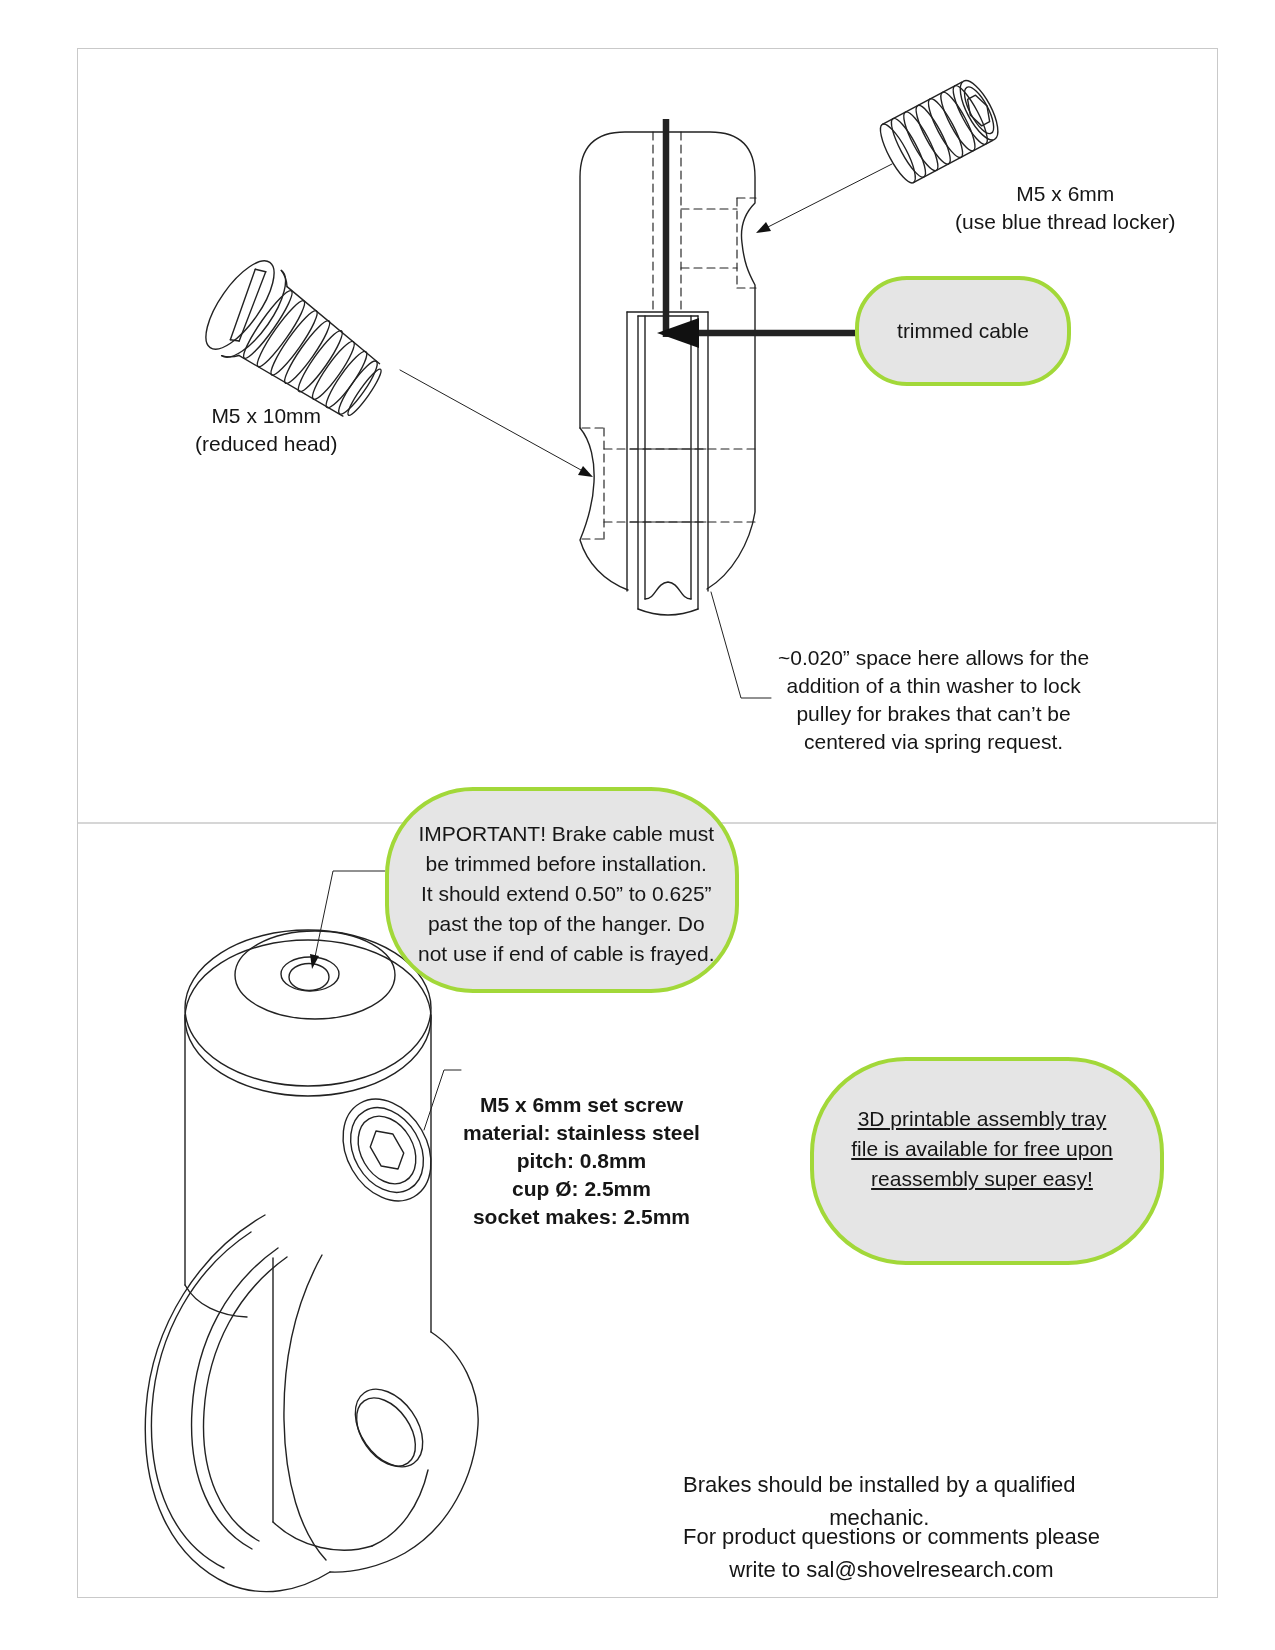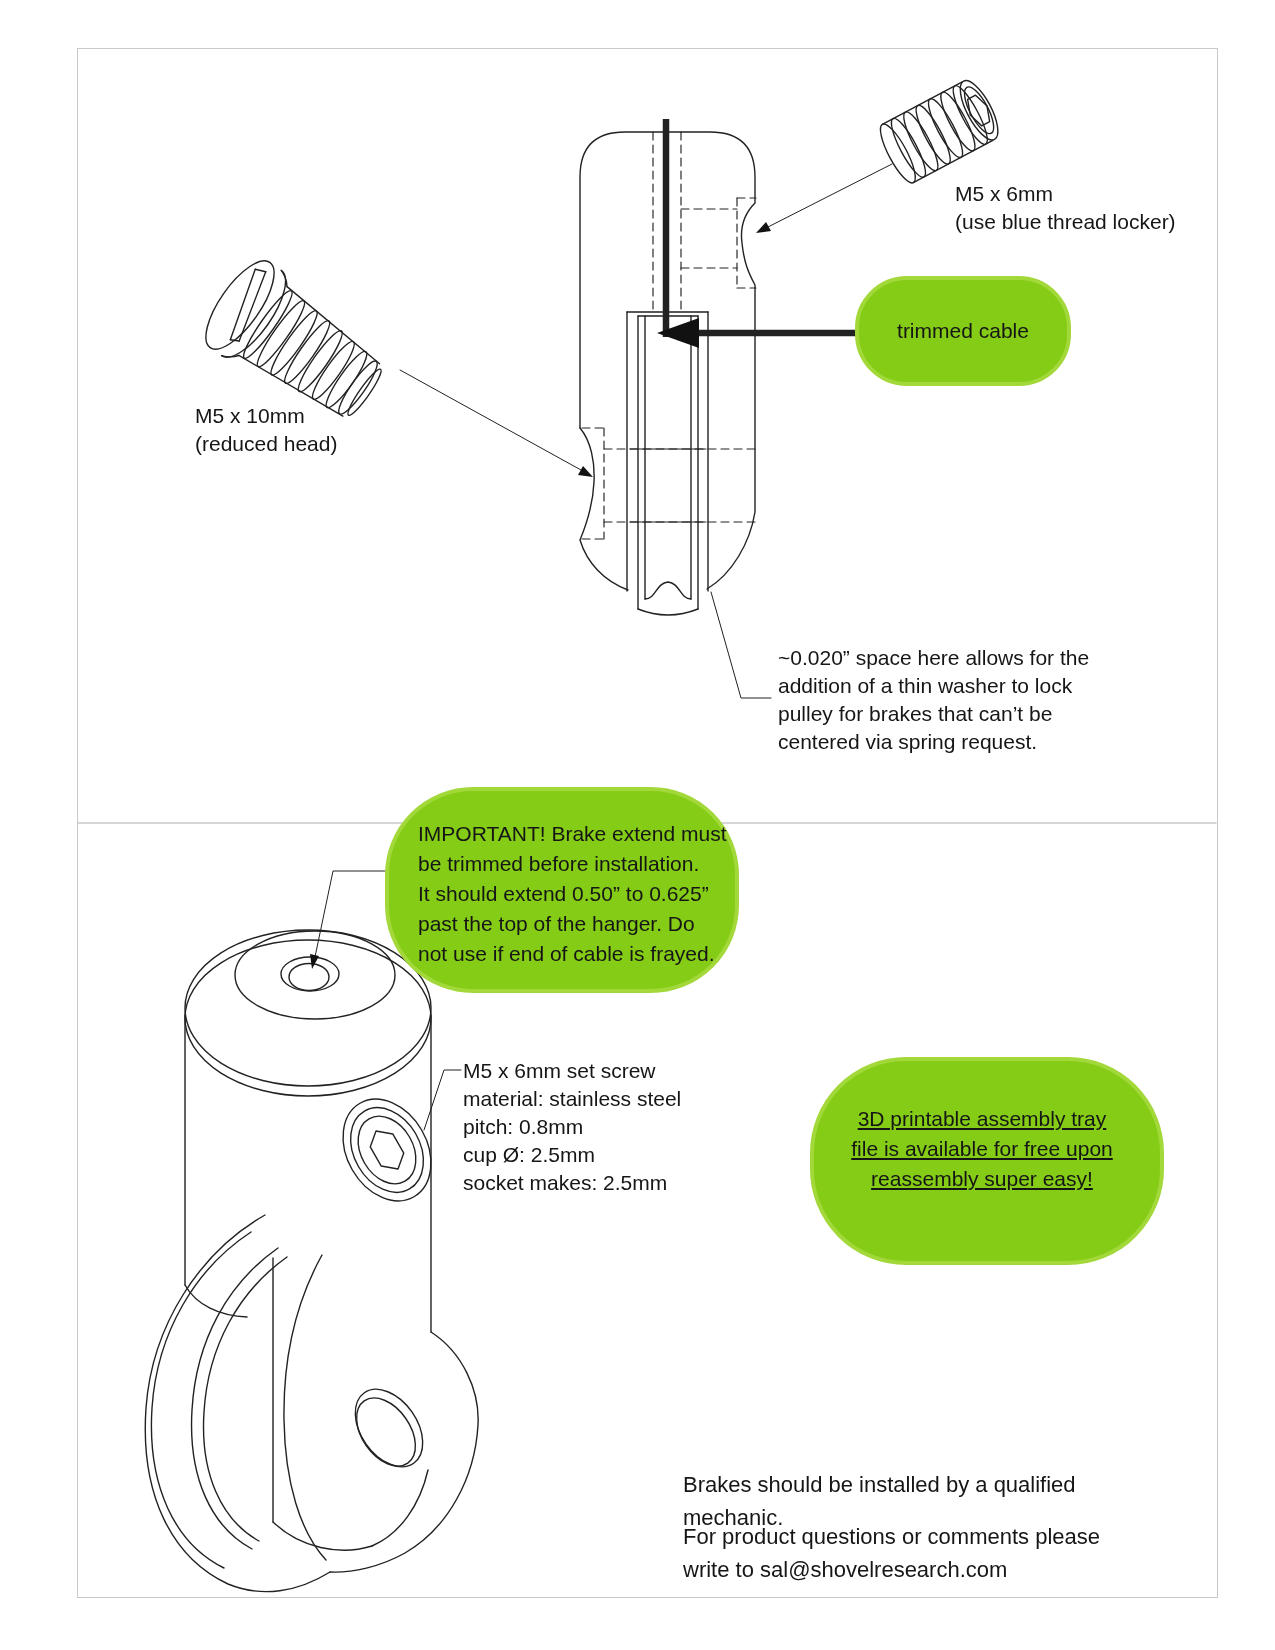--- a/index.html
+++ b/index.html
@@ -8,23 +8,23 @@
   .frame{position:absolute;left:77px;top:48px;width:1139px;height:1548px;
          border:1.5px solid #c9c9c9;z-index:0;}
   svg.art{position:absolute;left:0;top:0;z-index:1;}
   svg.art path,svg.art ellipse,svg.art line{fill:none;stroke:#222;stroke-width:1.4px;
          stroke-linecap:round;stroke-linejoin:round;}
   svg.art .dash{stroke-dasharray:8 5;stroke-width:1.15px;}
   svg.art .thick{stroke-width:6.5px;stroke-linecap:butt;}
   svg.art .thin{stroke-width:1px;}
   svg.art .fillink{fill:#111;stroke:none;}
   svg.art .gray{stroke:#c9c9c9;stroke-width:1.5px;}
-  .bubble{position:absolute;background:#84cc16;border:4.5px solid #a2d839;z-index:3;
+  .bubble{position:absolute;background:#e5e5e5;border:4.5px solid #a2d839;z-index:3;
           display:flex;align-items:center;justify-content:center;}
-  .tblock{position:absolute;z-index:4;font-size:21px;line-height:28px;white-space:nowrap;}
+  .tblock{position:absolute;z-index:4;font-size:21px;line-height:28px;white-space:nowrap;text-align:center;}
   .lh30{line-height:30px;}
   .para{font-size:22px;line-height:33px;}
   .center{text-align:center;}
   .pill-label{font-size:21px;}
 </style>
 </head>
 <body>
 
 <div class="page">
 
@@ -186,28 +186,28 @@
   </div>
 
   <div class="tblock" style="left:778px;top:644px;">
     <div>~0.020” space here allows for the</div>
     <div>addition of a thin washer to lock</div>
     <div>pulley for brakes that can’t be</div>
     <div>centered via spring request.</div>
   </div>
 
   <div class="tblock lh30" style="left:418px;top:819px;">
-    <div>IMPORTANT! Brake extend must</div>
+    <div>IMPORTANT! Brake cable must</div>
     <div>be trimmed before installation.</div>
     <div>It should extend 0.50” to 0.625”</div>
     <div>past the top of the hanger. Do</div>
     <div>not use if end of cable is frayed.</div>
   </div>
 
-  <div class="tblock" style="left:463px;top:1057px;">
+  <div class="tblock" style="left:463px;top:1091px;font-weight:bold;">
     <div>M5 x 6mm set screw</div>
     <div>material: stainless steel</div>
     <div>pitch: 0.8mm</div>
     <div>cup Ø: 2.5mm</div>
     <div>socket makes: 2.5mm</div>
   </div>
 
   <div class="tblock lh30 center" style="left:812px;top:1104px;width:340px;text-decoration:underline;">
     <div>3D printable assembly tray</div>
     <div>file is available for free upon</div>

